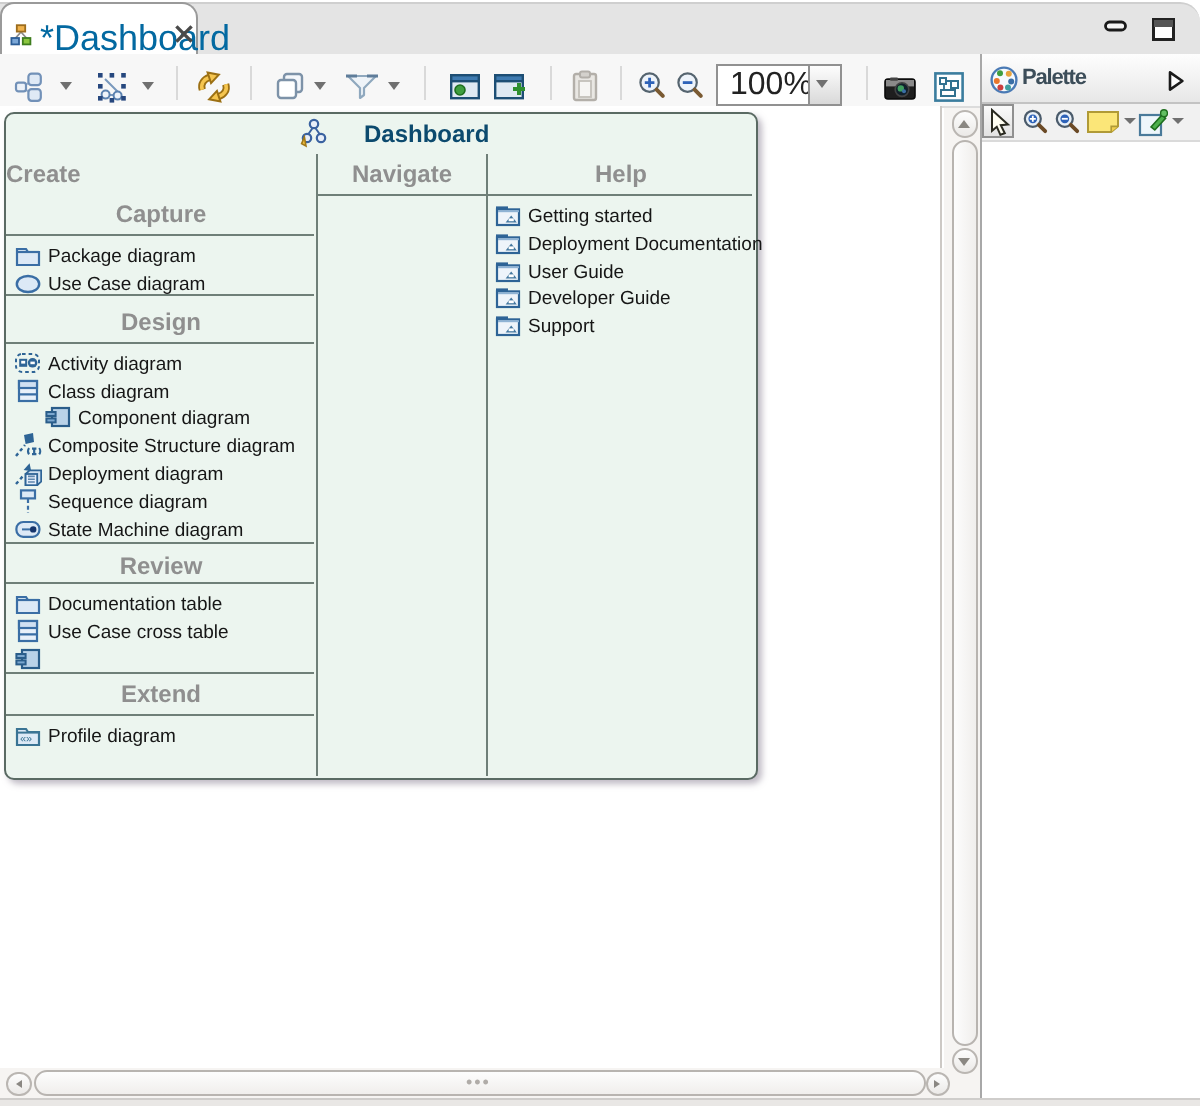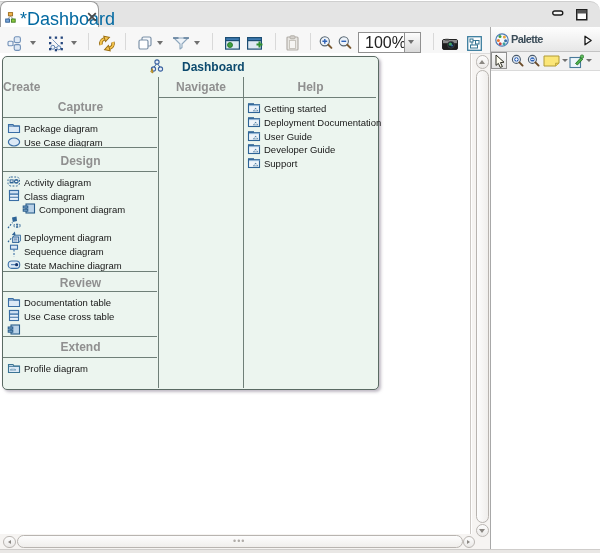--- a/index.html
+++ b/index.html
@@ -236,20 +236,21 @@
     <span>Component diagram</span>
   </div>
 <div class="row" style="left:7px;top:215px">
     <svg width="14" height="13" viewBox="0 0 14 13">
       <path d="M1 12 L5.5 6.5" stroke="#2e6496" stroke-width="1.2" stroke-dasharray="1.7 1.5" fill="none"></path>
       <path d="M5 1.5 L9.5 0.5 L10 5 L5.8 6 Z" fill="#2e6496"></path>
       <path d="M7.5 8 C6.9 8.9 6.9 10.3 7.5 11.2" stroke="#2e6496" stroke-width="1" fill="none"></path>
       <path d="M12.6 8 C13.2 8.9 13.2 10.3 12.6 11.2" stroke="#2e6496" stroke-width="1" fill="none"></path>
       <path d="M9 8.3 h2.2 M10.1 8.3 v2.8 M9 11.1 h2.2" stroke="#2e6496" stroke-width="1.1" fill="none"></path>
     </svg>
+    <span>Composite Structure diagram</span>
   </div>
 <div class="row" style="left:7px;top:229px">
     <svg width="14" height="13" viewBox="0 0 14 13">
       <path d="M1 12 L4.5 8" stroke="#2e6496" stroke-width="1.2" stroke-dasharray="1.7 1.5" fill="none"></path>
       <path d="M7.8 1.6 L8.6 5.6 L4.8 5 Z" fill="#2e6496"></path>
       <path d="M5.8 7 L7.8 5.2 H13.6 V10.8 L11.6 12.6 H5.8 Z" fill="#cfe0ef" stroke="#2e6496" stroke-width="0.9"></path>
       <rect x="5.8" y="7" width="5.8" height="5.6" fill="#e4eefa" stroke="#2e6496" stroke-width="0.9"></rect>
       <path d="M7 8.2 h3.4 M7 9.6 h3.4 M7 11 h3.4" stroke="#5f87ae" stroke-width="0.8"></path>
     </svg>
     <span>Deployment diagram</span>

